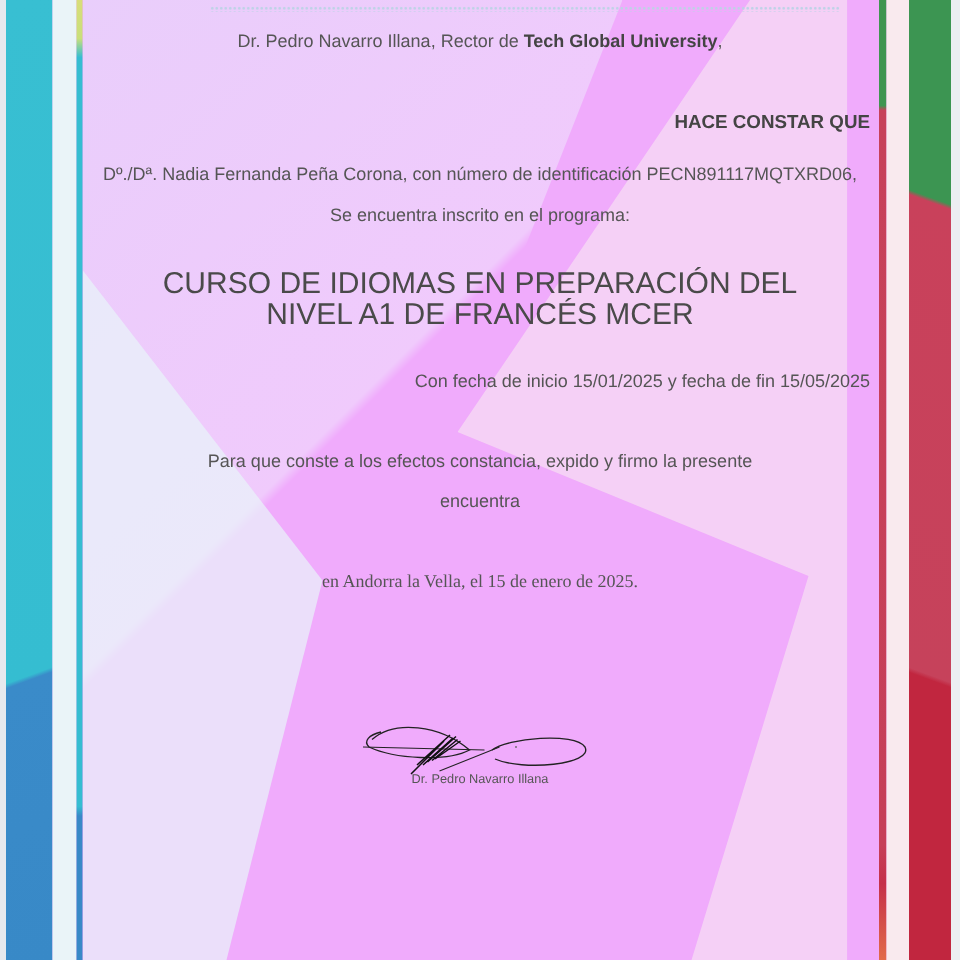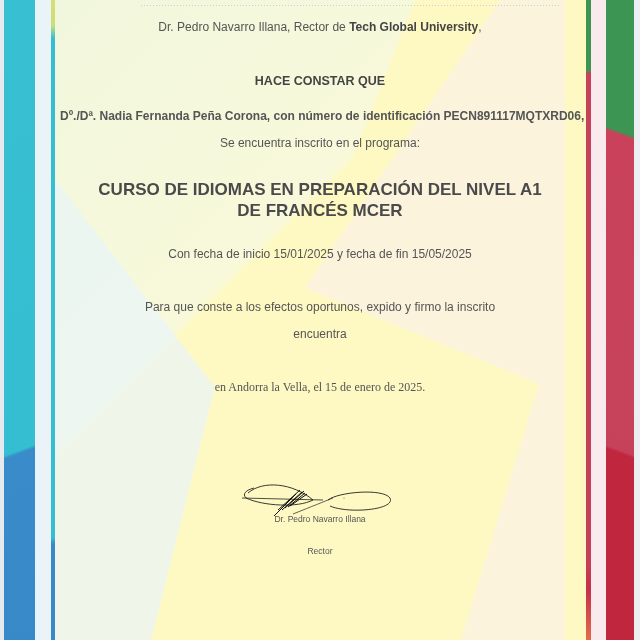--- a/index.html
+++ b/index.html
@@ -2,21 +2,21 @@
 <html><head>
   <meta charset="utf-8">
   <style>
     html, body { margin: 0; padding: 0; }
     body {
       width: 640px; height: 640px; overflow: hidden; position: relative;
       background: #ffffff;
       font-family: "Liberation Sans", sans-serif;
       color: #555;
     }
-    .page { position: absolute; inset: 0; background: #fef9c3; }
+    .page { position: absolute; inset: 0; background: #f0abfc; }
     .bg-shape-left {
       position: absolute; left: 55px; top: 0; width: 360px; height: 640px;
       background: linear-gradient(135deg, rgba(226,244,250,0.6) 0%, rgba(240,249,252,0.5) 45%, rgba(255,255,255,0) 46%);
       clip-path: polygon(0 0, 0 100%, 30% 100%, 100% 0);
       opacity: 0.8;
     }
     .bg-shape-left2 {
       position: absolute; left: 55px; top: 180px; width: 160px; height: 460px;
       background: rgba(232,245,250,0.7);
       clip-path: polygon(0 0, 100% 45%, 60% 100%, 0 100%);
@@ -51,21 +51,21 @@
     .strip-r-outer {
       position: absolute; left: 606px; top: 0; width: 28px; height: 640px;
       background: linear-gradient(200deg, #3c9552 0%, #3c9552 21%, #c9415b 21.5%, #c6425b 70%, #c1263f 70.5%, #c1263f 100%);
     }
     .strip-r-edge { position: absolute; left: 634px; top: 0; width: 6px; height: 640px; background: #eceef2; }
 
     .content { position: absolute; left: 60px; right: 60px; top: 0; text-align: center; }
     .line { position: absolute; left: 0; right: 0; text-align: center; font-size: 12px; color: #555; white-space: nowrap; }
     .bold { font-weight: bold; color: #444; }
     .heading { font-size: 12.5px; font-weight: bold; color: #444; }
-    .title { font-size: 17px; font-weight: bold; color: #4a4a4a; line-height: 21px; white-space: normal; }
+    .title { font-size: 20px; font-weight: normal; color: #4a4a4a; line-height: 21px; white-space: normal; }
     .sig-name { font-size: 8.5px; color: #555; }
     .signature { position: absolute; left: 238px; top: 478px; width: 160px; height: 50px; }
   </style>
 </head>
 <body>
 
 <div class="page">
   <div class="bg-shape-left"></div>
   <div class="bg-shape-left2"></div>
   <div class="bg-shape-right"></div>
@@ -79,40 +79,39 @@
   <div class="strip-r-inner"></div>
   <div class="strip-r-gap"></div>
   <div class="strip-r-outer"></div>
   <div class="strip-r-edge"></div>
 
   <div class="content">
     <div class="line" style="top:20px;">
       <span>Dr. Pedro Navarro Illana, Rector de </span><span class="bold">Tech Global University</span><span>,</span>
     </div>
 
-    <div class="line heading" style="top:74px;">HACE CONSTAR QUE</div>
+    <div class="line heading" style="top:74px;text-align:right;">HACE CONSTAR QUE</div>
 
-    <div class="line" style="top:109px;font-weight:bold;">Dº./Dª. Nadia Fernanda Peña Corona, con número de identificación PECN891117MQTXRD06,</div>
+    <div class="line" style="top:109px;">Dº./Dª. Nadia Fernanda Peña Corona, con número de identificación PECN891117MQTXRD06,</div>
 
     <div class="line" style="top:136px;text-align:center;">Se encuentra inscrito en el programa:</div>
 
     <div class="line title" style="top:179px; left:30px; right:30px;">CURSO DE IDIOMAS EN PREPARACIÓN DEL NIVEL A1 DE FRANCÉS MCER</div>
 
-    <div class="line" style="top:247px;">Con fecha de inicio 15/01/2025 y fecha de fin 15/05/2025</div>
+    <div class="line" style="top:247px;text-align:right;">Con fecha de inicio 15/01/2025 y fecha de fin 15/05/2025</div>
 
-    <div class="line" style="top:300px;">Para que conste a los efectos oportunos, expido y firmo la inscrito</div>
+    <div class="line" style="top:300px;">Para que conste a los efectos constancia, expido y firmo la presente</div>
     <div class="line" style="top:327px;">encuentra</div>
 
     <div class="line" style="top:380px;font-family:Liberation Serif, serif;">en Andorra la Vella, el 15 de enero de 2025.</div>
   </div>
 
   <svg class="signature" viewBox="0 0 160 50">
     <path d="M10 15 C 25 2, 55 5, 75 22 C 60 30, 25 28, 8 20 C 4 16, 8 12, 16 10" fill="none" stroke="#222" stroke-width="0.9"></path>
     <path d="M4 20 L 85 22" stroke="#222" stroke-width="0.8"></path>
     <path d="M40 32 L 62 12 M44 32 L 64 14 M47 30 L 66 13 M50 29 L 67 15 M52 28 L 69 16 M36 38 L 58 16" stroke="#111" stroke-width="1"></path>
     <path d="M55 36 C 75 28, 85 24, 95 20" fill="none" stroke="#222" stroke-width="0.7"></path>
     <path d="M90 22 C 100 14, 145 10, 152 20 C 158 32, 110 36, 92 28" fill="none" stroke="#222" stroke-width="0.9"></path>
     <circle cx="106" cy="20" r="0.6" fill="#666"></circle>
   </svg>
 
   <div class="line sig-name" style="top:514px;">Dr. Pedro Navarro Illana</div>
-  <div class="line sig-name" style="top:546px;">Rector</div>
 </div>
 
 </body></html>

